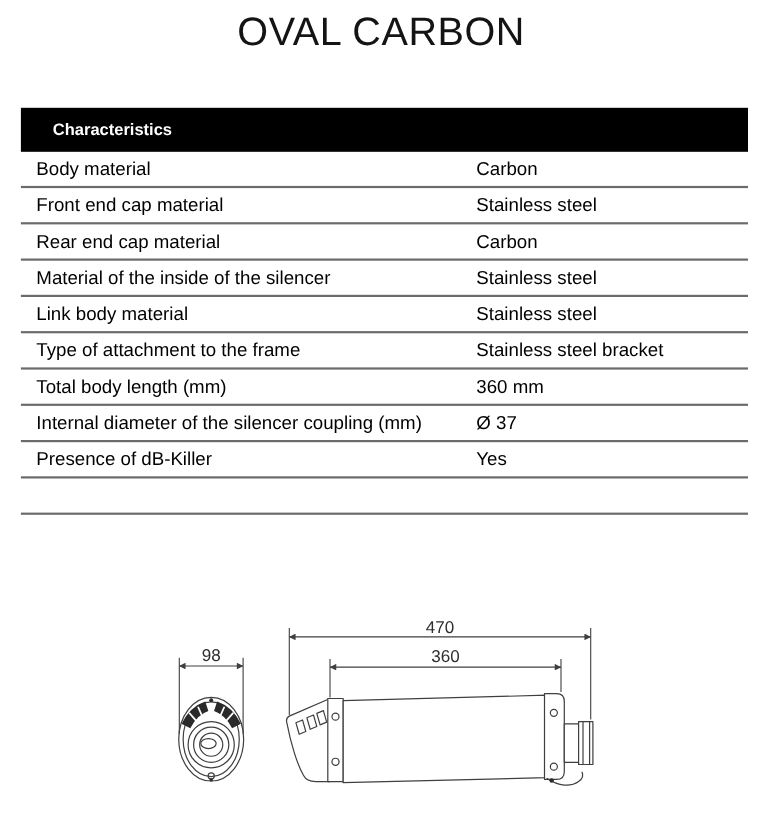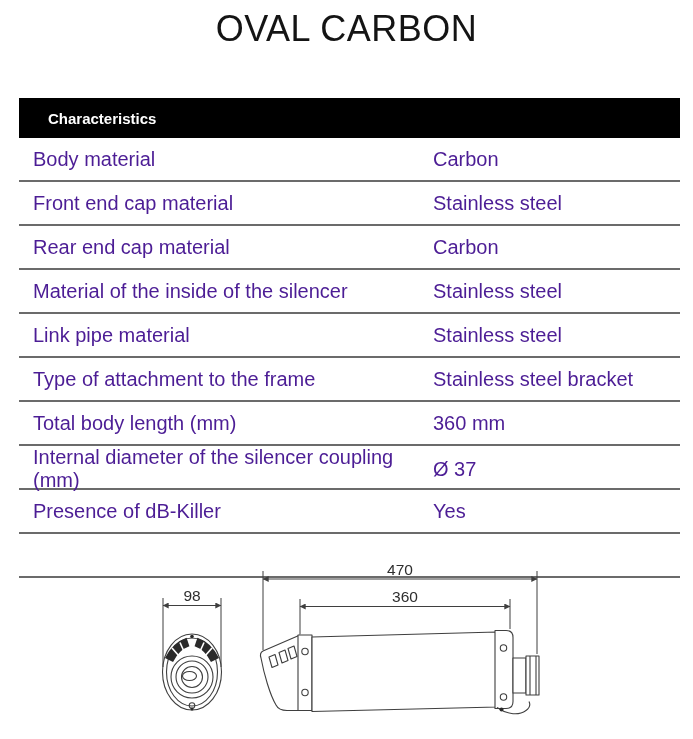--- a/index.html
+++ b/index.html
@@ -31,28 +31,28 @@
     background:#000000;
     color:#ffffff;
     font-size:15px;
     font-weight:700;
     display:flex;
     align-items:center;
     padding-left:29px;
     box-sizing:border-box;
   }
   .spec-row{
-    height:44px;
+    height:33px;
     display:grid;
     grid-template-columns:414px 1fr;
     align-items:center;
     border-bottom:2px solid #6b6b6b;
     box-sizing:border-box;
-    font-size:20px;
-    color:#4c1d95;
+    font-size:17px;
+    color:#000000;
   }
   .spec-label{padding-left:14px;}
   .spec-value{padding-left:0;}
   .drawing{
     position:absolute;
     left:0;top:545px;
     width:693px;height:194px;
   }
   .dim-text{
     font-family:"Liberation Sans", sans-serif;
@@ -80,21 +80,21 @@
     </div>
     <div class="spec-row">
       <div class="spec-label">Rear end cap material</div>
       <div class="spec-value">Carbon</div>
     </div>
     <div class="spec-row">
       <div class="spec-label">Material of the inside of the silencer</div>
       <div class="spec-value">Stainless steel</div>
     </div>
     <div class="spec-row">
-      <div class="spec-label">Link pipe material</div>
+      <div class="spec-label">Link body material</div>
       <div class="spec-value">Stainless steel</div>
     </div>
     <div class="spec-row">
       <div class="spec-label">Type of attachment to the frame</div>
       <div class="spec-value">Stainless steel bracket</div>
     </div>
     <div class="spec-row">
       <div class="spec-label">Total body length (mm)</div>
       <div class="spec-value">360 mm</div>
     </div>

